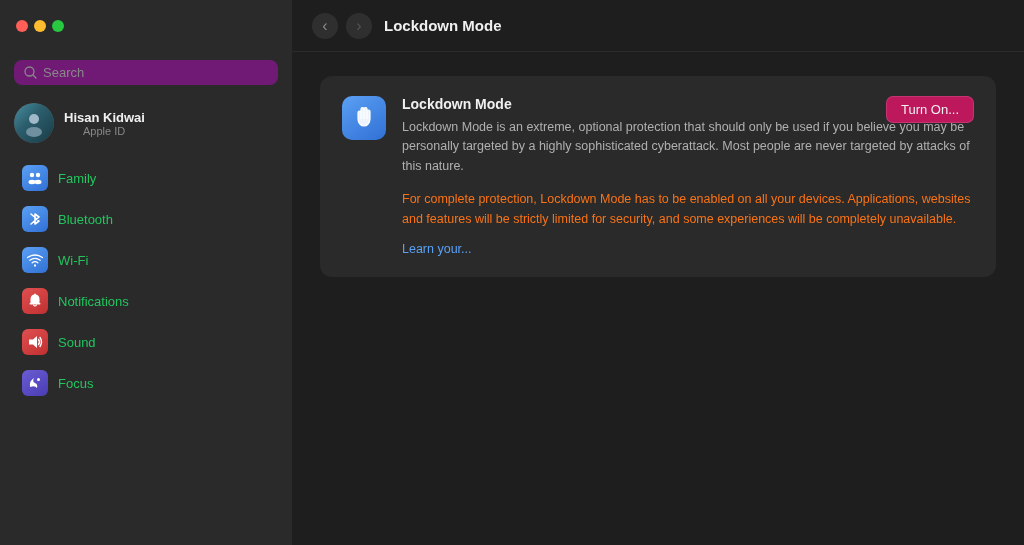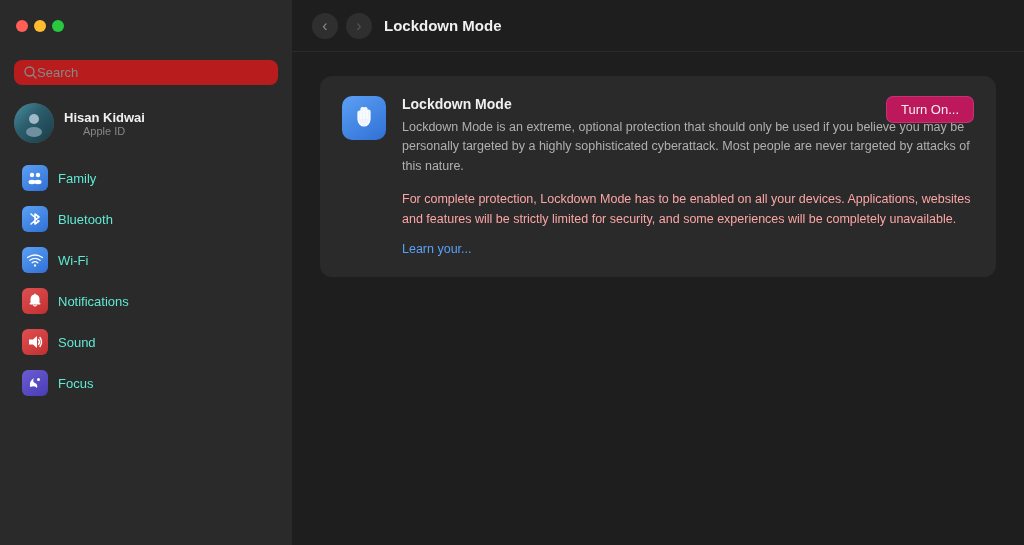--- a/index.html
+++ b/index.html
@@ -47,24 +47,25 @@
     .tl-close { background: #ff5f57; }
     .tl-min { background: #febc2e; }
     .tl-max { background: #28c840; }
 
     
     .search-container {
       padding: 8px 14px 10px;
     }
 
     .search-box {
-      background: #b91c1c;
+      background: #701a75;
       border-radius: 8px;
       display: flex;
       align-items: center;
+      gap: 6px;
       padding: 5px 10px;
       width: 100%;
     }
 
     .search-icon-svg {
       color: #888;
       flex-shrink: 0;
     }
 
     .search-input {
@@ -136,21 +137,21 @@
     }
 
     .nav-item {
       display: flex;
       align-items: center;
       gap: 10px;
       padding: 7px 14px;
       cursor: pointer;
       border-radius: 6px;
       margin: 1px 8px;
-      color: #5eead4;
+      color: #22c55e;
       font-size: 13px;
     }
 
     .nav-icon {
       width: 26px;
       height: 26px;
       border-radius: 6px;
       display: flex;
       align-items: center;
       justify-content: center;
@@ -248,21 +249,21 @@
     }
 
     .lockdown-desc {
       color: #b0b0b0;
       font-size: 12.5px;
       line-height: 1.55;
       margin-bottom: 14px;
     }
 
     .lockdown-desc2 {
-      color: #fca5a5;
+      color: #f97316;
       font-size: 12.5px;
       line-height: 1.55;
       margin-bottom: 10px;
     }
 
     .learn-more {
       color: #5ba0f5;
       font-size: 12.5px;
       cursor: pointer;
       text-decoration: none;

